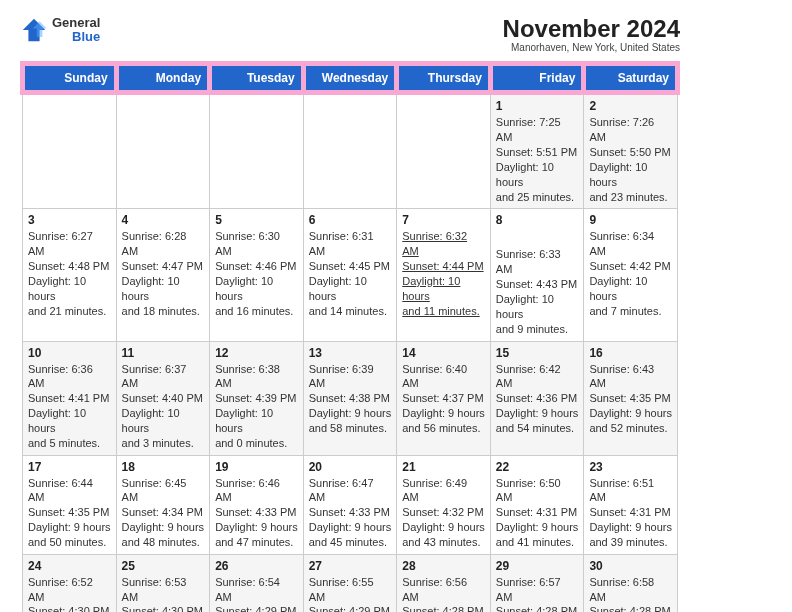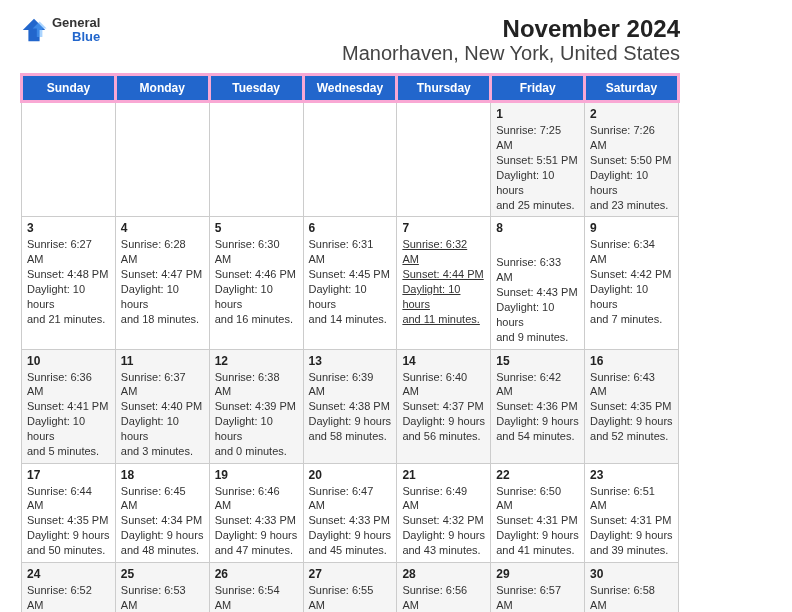--- a/index.html
+++ b/index.html
@@ -47,36 +47,36 @@
     .title-block {
       text-align: right;
     }
     .month-title {
       font-size: 24px;
       font-weight: bold;
       color: #222;
       line-height: 1.1;
     }
     .location {
-      font-size: 20px;
+      font-size: 10px;
       color: #444;
     }
     table {
       width: 100%;
       border-collapse: collapse;
       table-layout: fixed;
     }
     thead tr th {
       background-color: #2266cc;
       color: #fff;
       font-size: 12px;
       font-weight: bold;
       padding: 5px 6px;
-      text-align: center;
-      border: 3px solid #f9a8d4;
+      text-align: right;
+      border: 5px solid #f9a8d4;
     }
     tbody tr td {
       border: 1px solid #ccc;
       vertical-align: top;
       padding: 4px 5px;
       font-size: 10px;
       color: #222;
       height: 82px;
       background: #fff;
     }

